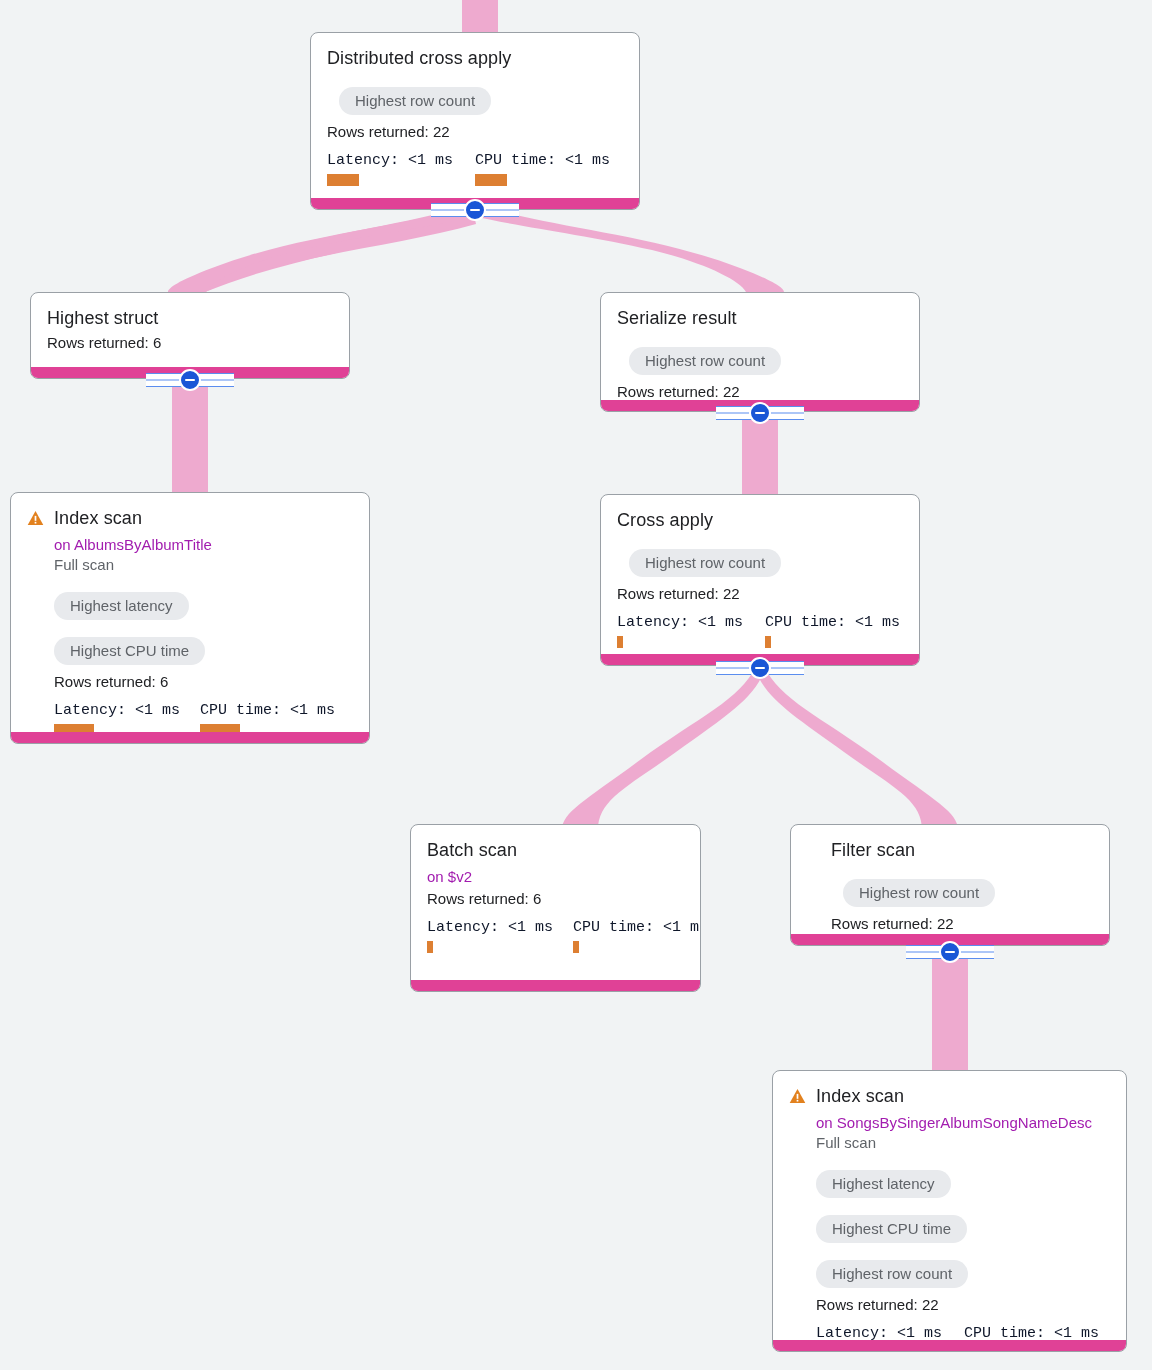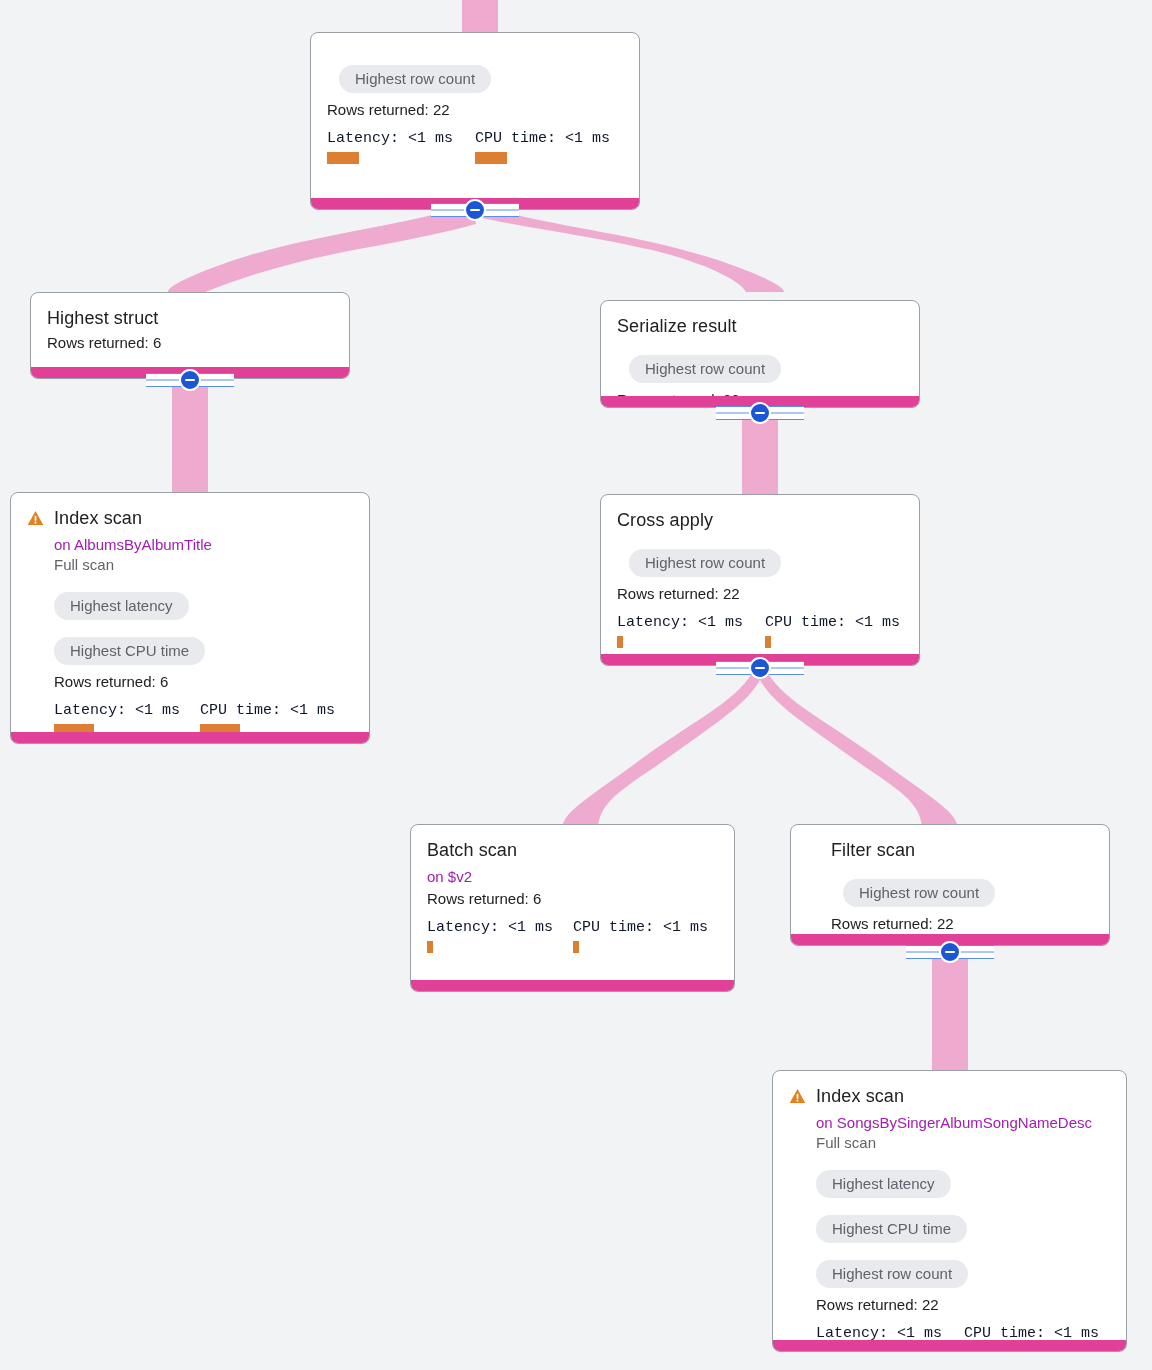--- a/index.html
+++ b/index.html
@@ -202,20 +202,23 @@
              C 934 800 958 812 958 830
              L 922 830
              C 922 800 894 788 844 752
              C 794 716 768 700 756 672 Z"></path>
 
     <rect x="932" y="948" width="36" height="122" fill="#eeaacf"></rect>
   </svg>
 
   <div class="node" style="left:310px; top:32px; width:330px; height:178px;">
     <div class="node-body">
+      <div class="title-row">
+        <div class="node-title">Distributed cross apply</div>
+      </div>
       <div class="badges">
         <div class="badge badge-offset">Highest row count</div>
       </div>
       <div class="rows">Rows returned: 22</div>
       <div class="metrics">
         <div class="metric" style="left:0px;">
           <div class="metric-label">Latency: &lt;1 ms</div>
           <div class="metric-bar" style="width:32px;"></div>
         </div>
         <div class="metric" style="left:148px;">
@@ -238,21 +241,21 @@
       </div>
       <div class="rows" style="margin-top:4px;">Rows returned: 6</div>
     </div>
     <div class="node-footer"></div>
   </div>
   <div class="toggle" style="left:190px; top:380px;">
     <div class="lines"></div>
     <div class="knob"></div>
   </div>
 
-  <div class="node" style="left:600px; top:300px; width:320px; height:108px;">
+  <div class="node" style="left:600px; top:292px; width:320px; height:120px;">
     <div class="node-body">
       <div class="title-row">
         <div class="node-title">Serialize result</div>
       </div>
       <div class="badges">
         <div class="badge badge-offset">Highest row count</div>
       </div>
       <div class="rows">Rows returned: 22</div>
     </div>
     <div class="node-footer"></div>
@@ -315,21 +318,21 @@
         </div>
       </div>
     </div>
     <div class="node-footer"></div>
   </div>
   <div class="toggle" style="left:760px; top:668px;">
     <div class="lines"></div>
     <div class="knob"></div>
   </div>
 
-  <div class="node" style="left:410px; top:824px; width:325px; height:168px;">
+  <div class="node" style="left:410px; top:824px; width:291px; height:168px;">
     <div class="node-body">
       <div class="title-row">
         <div class="node-title">Batch scan</div>
       </div>
       <div class="subtitle">on $v2</div>
       <div class="rows" style="margin-top:2px;">Rows returned: 6</div>
       <div class="metrics">
         <div class="metric" style="left:0px;">
           <div class="metric-label">Latency: &lt;1 ms</div>
           <div class="metric-bar" style="width:6px;"></div>

